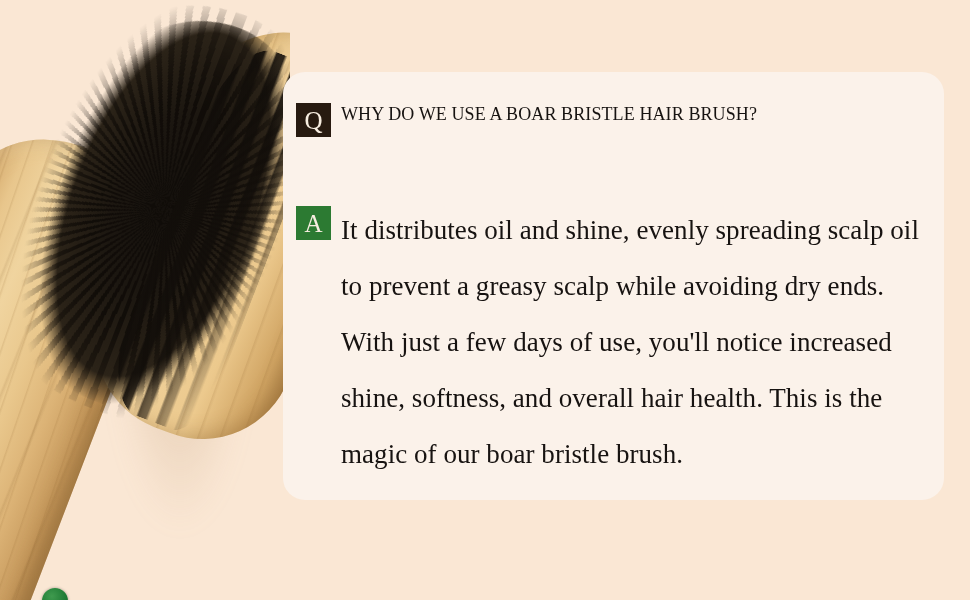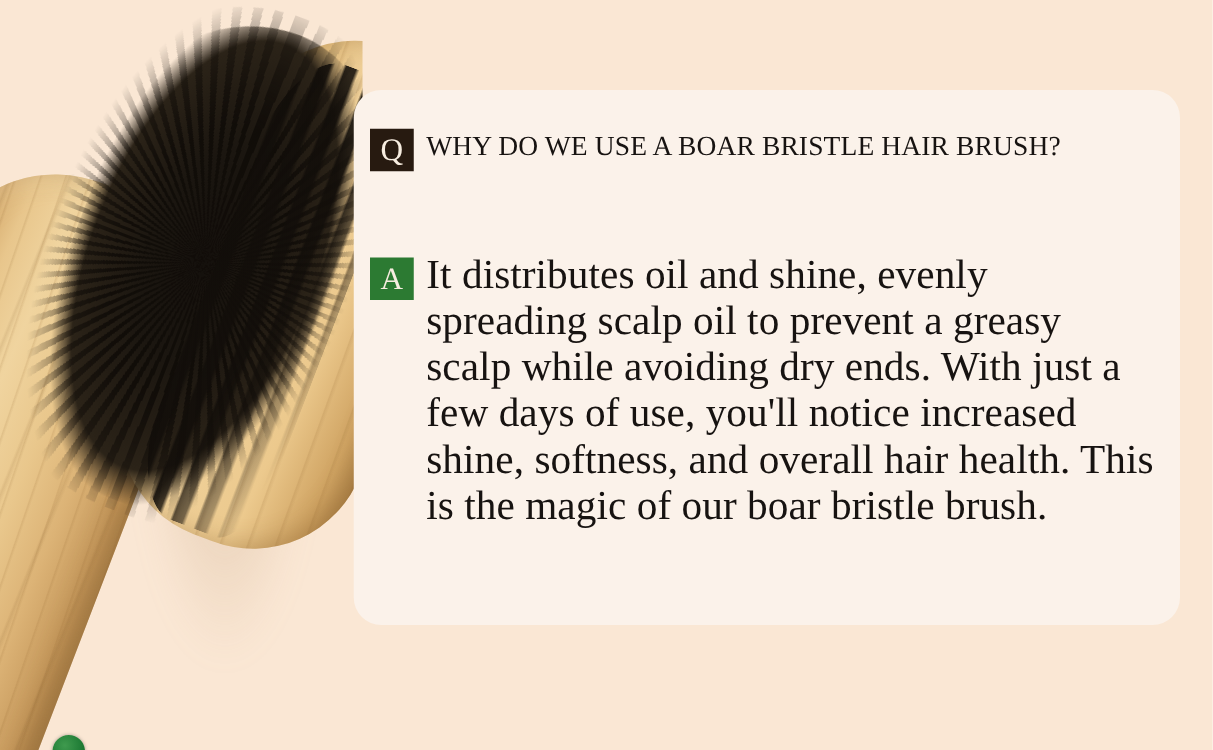--- a/index.html
+++ b/index.html
@@ -214,28 +214,28 @@
   }
   #q-badge { background: #271a10; }
   #a-badge { background: #2c7a32; }
 
   .qa-text {
     margin-left: 10px;
     color: #171311;
     font-family: "Liberation Serif", serif;
   }
   #question-text {
-    font-size: 22px;
+    font-size: 18px;
     line-height: 1.15;
     letter-spacing: 0.1px;
     padding-top: 5px;
   }
   #answer-text {
-    font-size: 33px;
-    line-height: 37px;
+    font-size: 27px;
+    line-height: 56px;
     letter-spacing: 0.05px;
     padding-top: 0px;
     max-width: 595px;
   }
   .answer-row { margin-top: 65px; }
 </style>
 </head>
 <body>
 
 <div id="stage">

